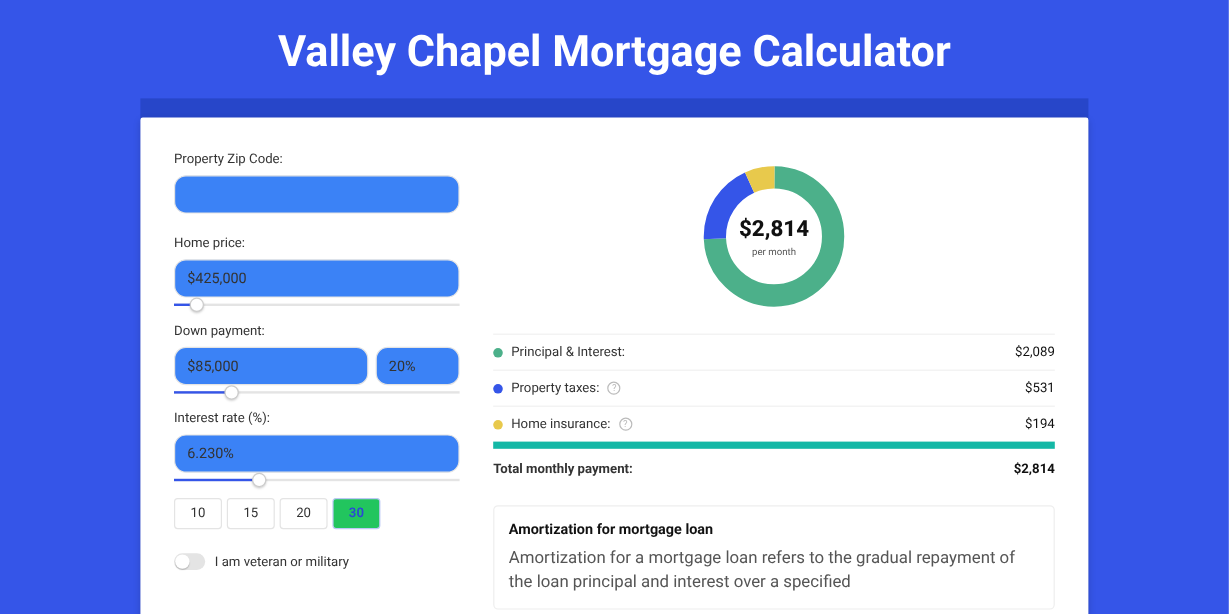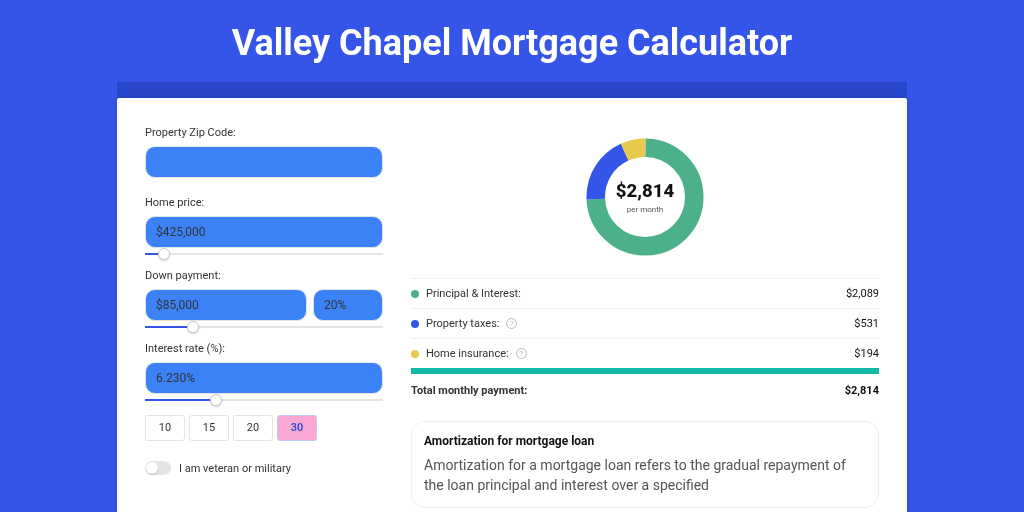--- a/index.html
+++ b/index.html
@@ -13,38 +13,38 @@
   .text-input { width: 100%; height: 32px; border: 1px solid #e4e4e4; border-radius: 10px; padding: 0 10px; font-size: 12px; color: #333; background: #3b82f6; }
   .split-row { display: flex; gap: 6px; }
   .split-row .text-input:first-child { flex: 1 1 auto; }
   .split-row .text-input:last-child { width: 70px; flex: 0 0 70px; }
   .slider-track { position: relative; height: 2px; background: #e4e4e4; margin: 5px 0 14px; }
   .slider-fill { position: absolute; left: 0; top: 0; height: 100%; background: #3555e8; }
   .slider-thumb { position: absolute; top: 50%; width: 12px; height: 12px; border-radius: 50%; background: #fff; border: 1px solid #ccc; box-shadow: 0 1px 2px rgba(0,0,0,.2); transform: translate(-50%,-50%); }
   .zip-block { margin-bottom: 18px; }
   .period-row { display: flex; gap: 4px; margin-bottom: 20px; }
   .period-btn { width: 40px; height: 26px; border: 1px solid #e4e4e4; background: #fff; border-radius: 3px; font-size: 11px; color: #333; line-height: 24px; text-align: center; cursor: pointer; }
-  .period-btn.active { background: #f9a8d4; border-color: #bcc8f5; color: #2b48d5; font-weight: 600; }
+  .period-btn.active { background: #22c55e; border-color: #bcc8f5; color: #2b48d5; font-weight: 600; }
   .toggle-row { display: flex; align-items: center; gap: 8px; }
   .toggle { width: 26px; height: 14px; border-radius: 7px; background: #e4e4e4; position: relative; }
   .toggle::after { content: ""; position: absolute; left: 1px; top: 1px; width: 12px; height: 12px; background: #fff; border-radius: 50%; box-shadow: 0 1px 1px rgba(0,0,0,.2); }
   .toggle-label { font-size: 11px; color: #333; }
   .section-title { font-size: 12px; font-weight: 700; color: #111; margin-bottom: 10px; }
   .donut-wrap { display: flex; justify-content: center; margin: 6px 0 16px; }
   .break-row { display: flex; align-items: center; justify-content: space-between; padding: 8px 0; border-top: 1px solid #f0f0f0; font-size: 11px; color: #333; }
   .break-row:first-of-type { border-top: none; }
   .break-left { display: flex; align-items: center; gap: 7px; }
   .dot { width: 8px; height: 8px; border-radius: 50%; }
   .dot.green { background: #4cb08a; }
   .dot.blue  { background: #3555e8; }
   .dot.yellow{ background: #e8c94c; }
   .info-icon { width: 11px; height: 11px; border: 1px solid #bbb; border-radius: 50%; color: #bbb; font-size: 8px; line-height: 9px; text-align: center; }
   .break-val { font-size: 11px; color: #111; }
   .total-row { font-weight: 700; border-top: 6px solid #14b8a6; padding: 10px 0; }
-  .amort-box { border: 1px solid #eee; border-radius: 14px; padding: 12px; margin-top: 14px; }
+  .amort-box { border: 1px solid #eee; border-radius: 4px; padding: 12px; margin-top: 14px; }
   .amort-title { font-size: 12px; font-weight: 700; color: #111; margin-bottom: 8px; }
   .amort-text { font-size: 14px; color: #555; line-height: 1.4; }
   svg.donut { display: block; }
   .donut-center-amount { font-size: 18px; font-weight: 800; fill: #111; text-anchor: middle; }
   .donut-center-sub { font-size: 9px; fill: #555; text-anchor: middle; }
 </style>
 </head>
 <body>
 
 <div class="page-title">Valley Chapel Mortgage Calculator</div>

